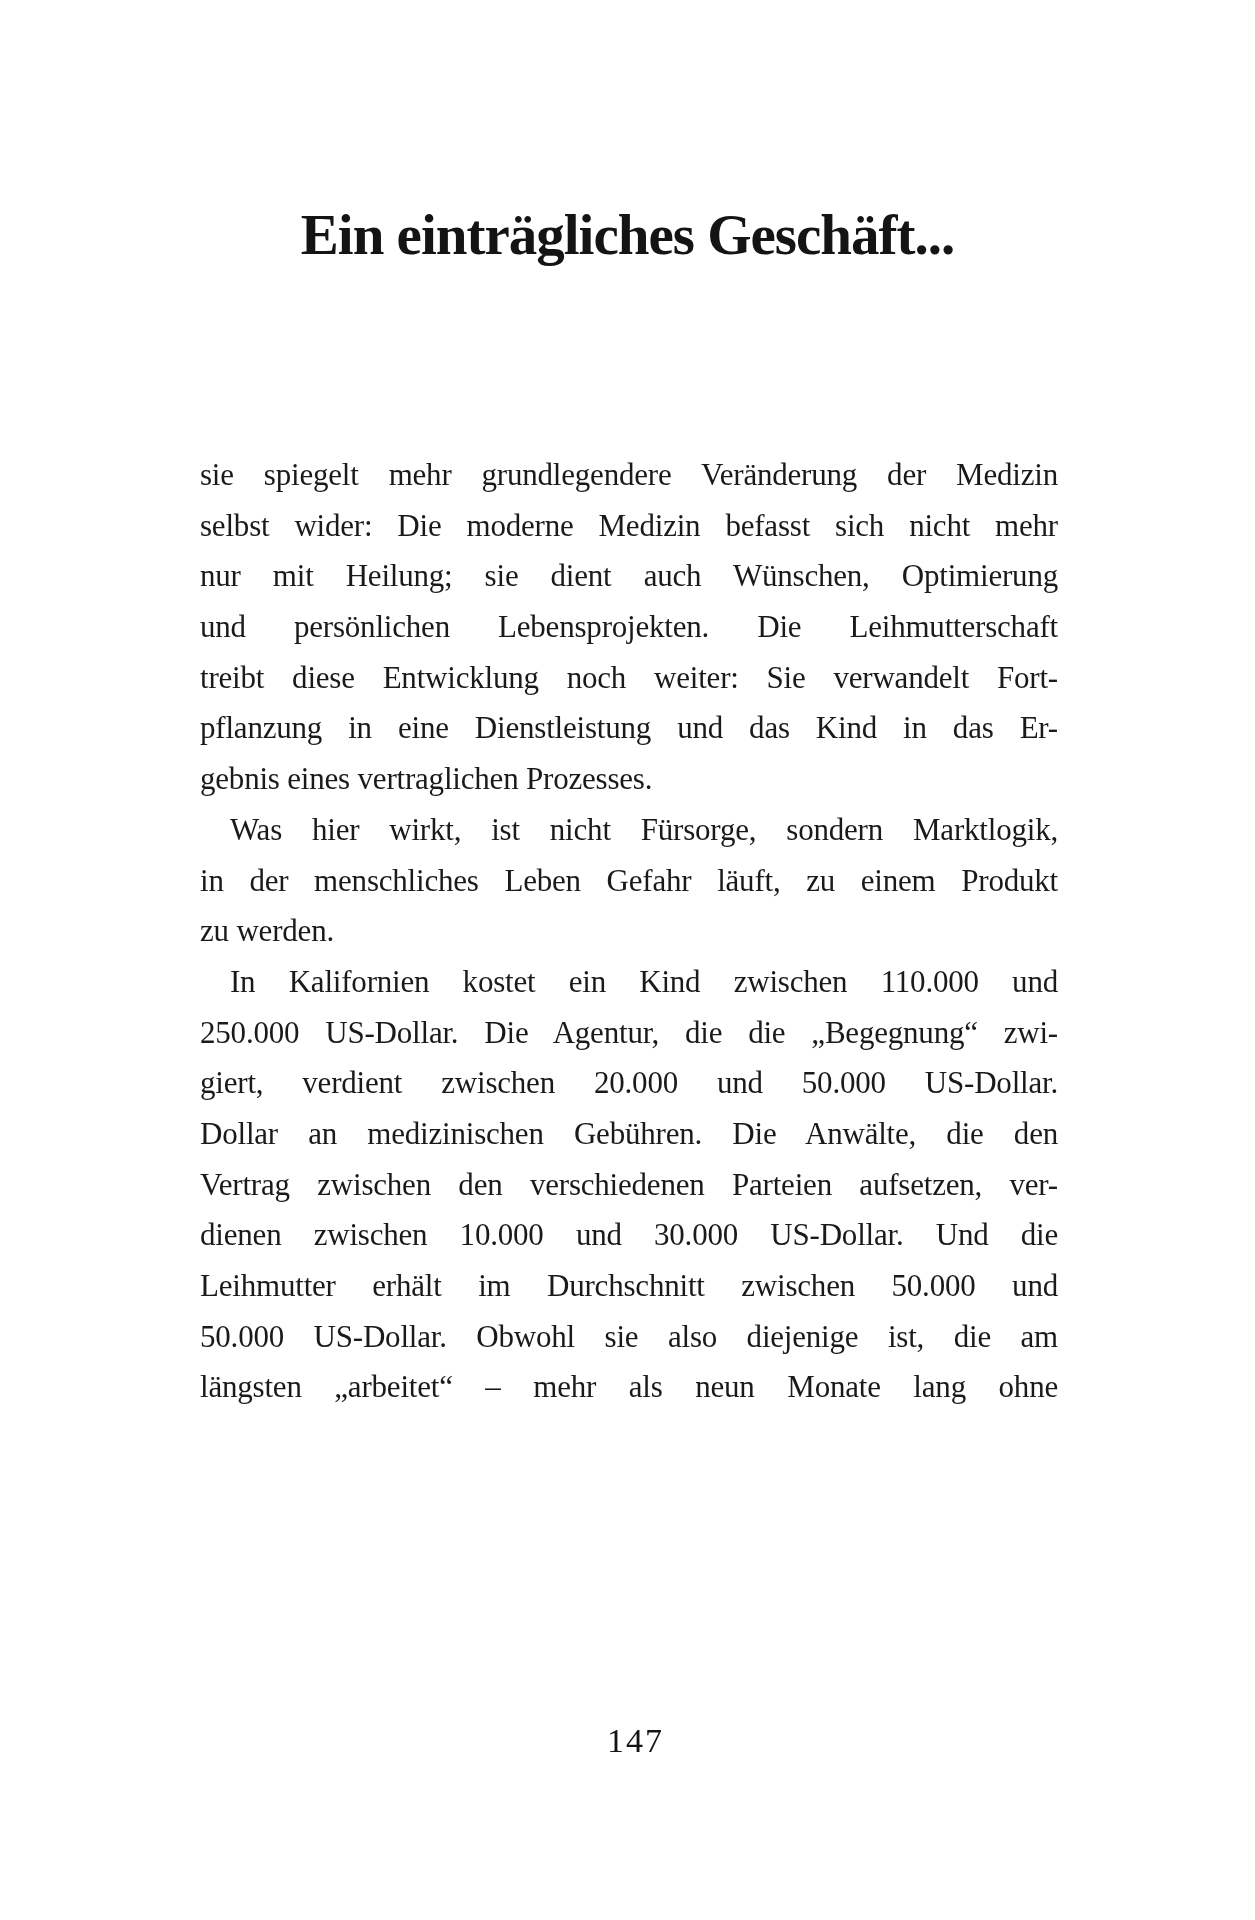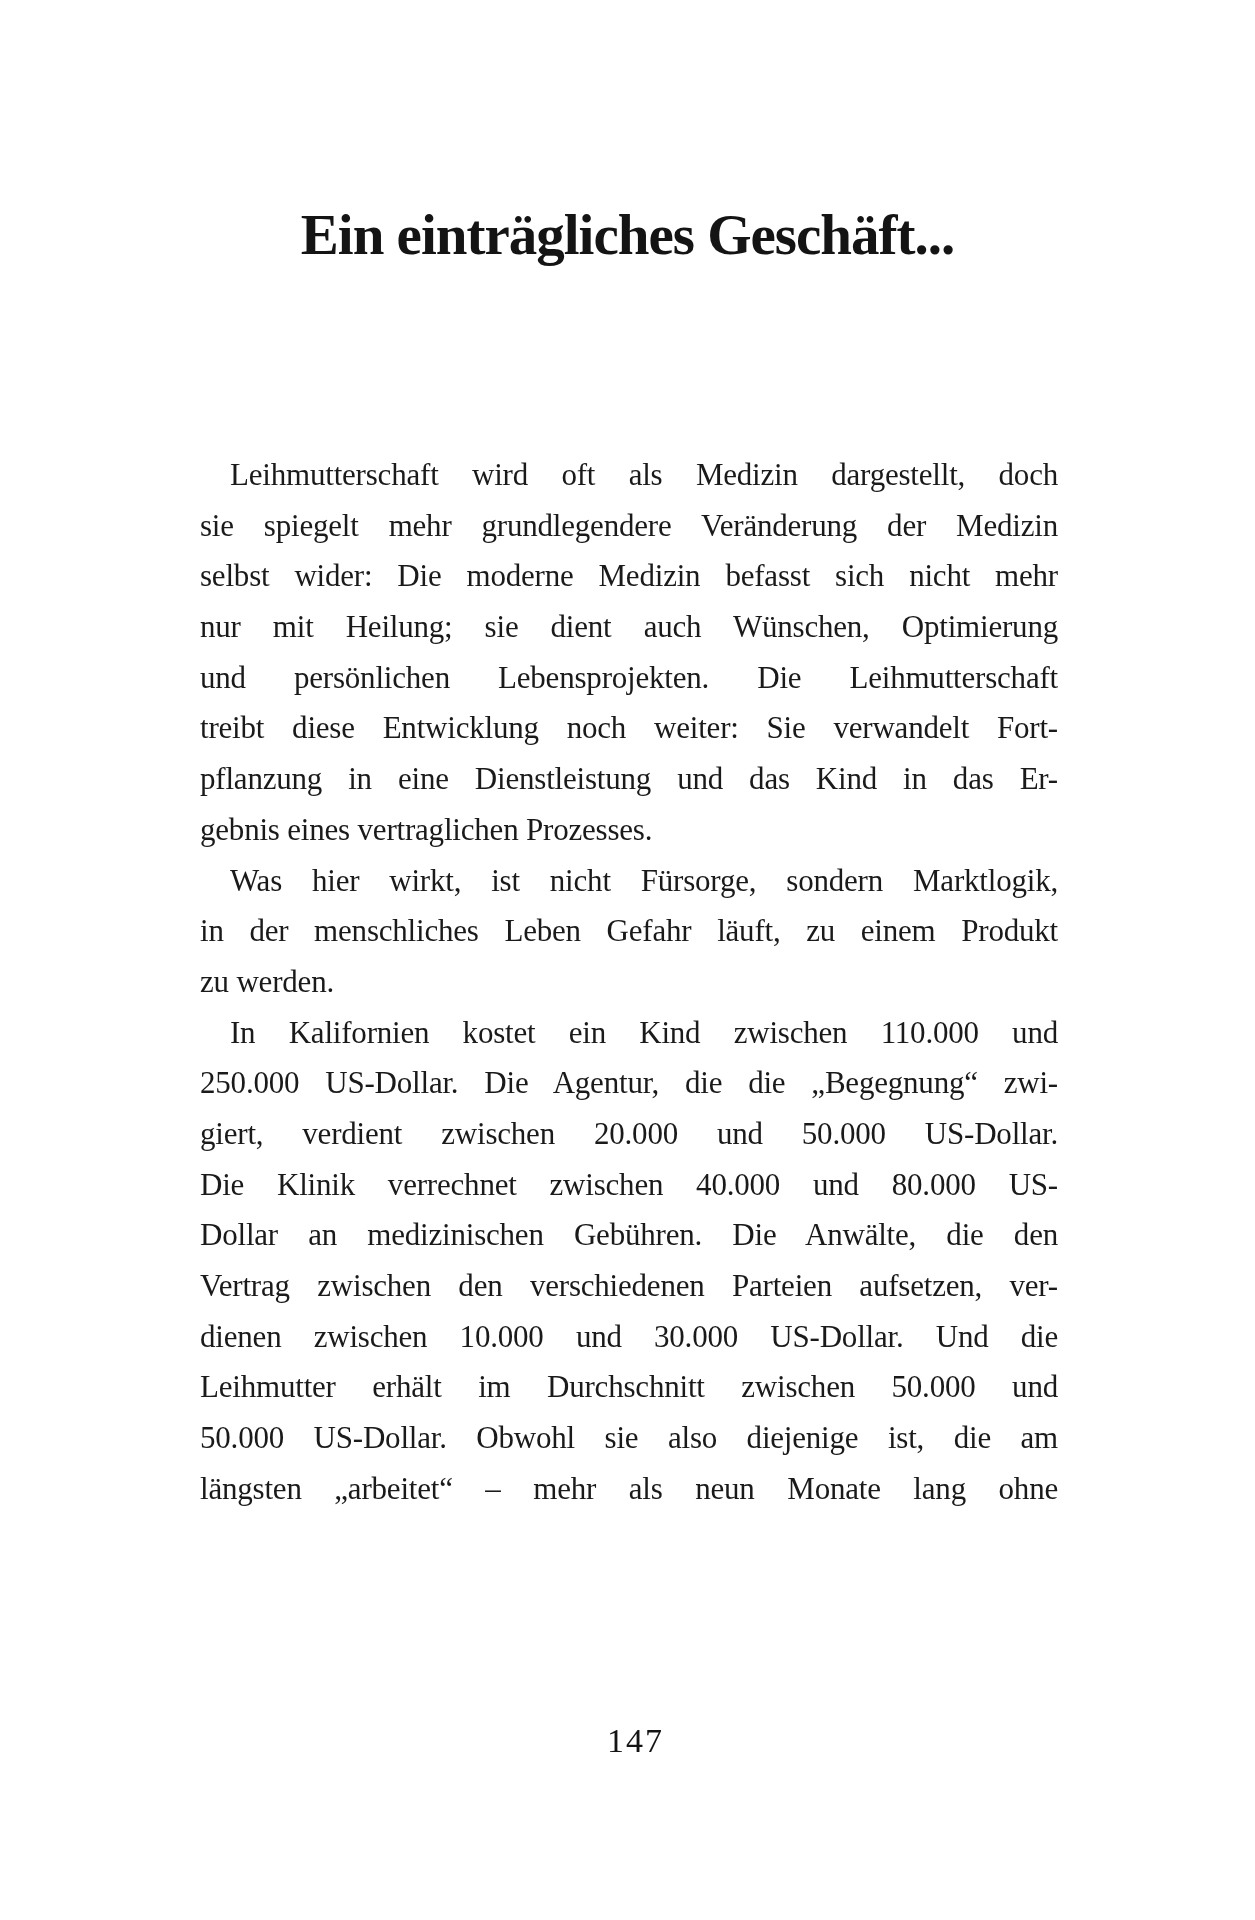--- a/index.html
+++ b/index.html
@@ -68,35 +68,33 @@
     margin-left: 8px;
   }
 </style>
 </head>
 <body>
 
 <div class="page">
   <h1 class="title">Ein einträgliches Geschäft...</h1>
 
   <div class="body-text">
-      <div class="line para-start">Leihmutterschaft wird oft als Medizin dargestellt, doch</div>
       <div class="line">sie spiegelt mehr grundlegendere Veränderung der Medizin</div>
       <div class="line">selbst wider: Die moderne Medizin befasst sich nicht mehr</div>
       <div class="line">nur mit Heilung; sie dient auch Wünschen, Optimierung</div>
       <div class="line">und persönlichen Lebensprojekten. Die Leihmutterschaft</div>
       <div class="line">treibt diese Entwicklung noch weiter: Sie verwandelt Fort-</div>
       <div class="line">pflanzung in eine Dienstleistung und das Kind in das Er-</div>
       <div class="line para-end">gebnis eines vertraglichen Prozesses.</div>
       <div class="line para-start">Was hier wirkt, ist nicht Fürsorge, sondern Marktlogik,</div>
       <div class="line">in der menschliches Leben Gefahr läuft, zu einem Produkt</div>
       <div class="line para-end">zu werden.</div>
       <div class="line para-start">In Kalifornien kostet ein Kind zwischen 110.000 und</div>
       <div class="line">250.000 US-Dollar. Die Agentur, die die „Begegnung“ zwi-</div>
       <div class="line">giert, verdient zwischen 20.000 und 50.000 US-Dollar.</div>
-      <div class="line">Die Klinik verrechnet zwischen 40.000 und 80.000 US-</div>
       <div class="line">Dollar an medizinischen Gebühren. Die Anwälte, die den</div>
       <div class="line">Vertrag zwischen den verschiedenen Parteien aufsetzen, ver-</div>
       <div class="line">dienen zwischen 10.000 und 30.000 US-Dollar. Und die</div>
       <div class="line">Leihmutter erhält im Durchschnitt zwischen 50.000 und</div>
       <div class="line">50.000 US-Dollar. Obwohl sie also diejenige ist, die am</div>
       <div class="line">längsten „arbeitet“ – mehr als neun Monate lang ohne</div>
     </div>
 
   <div class="page-number">147</div>
 </div>

